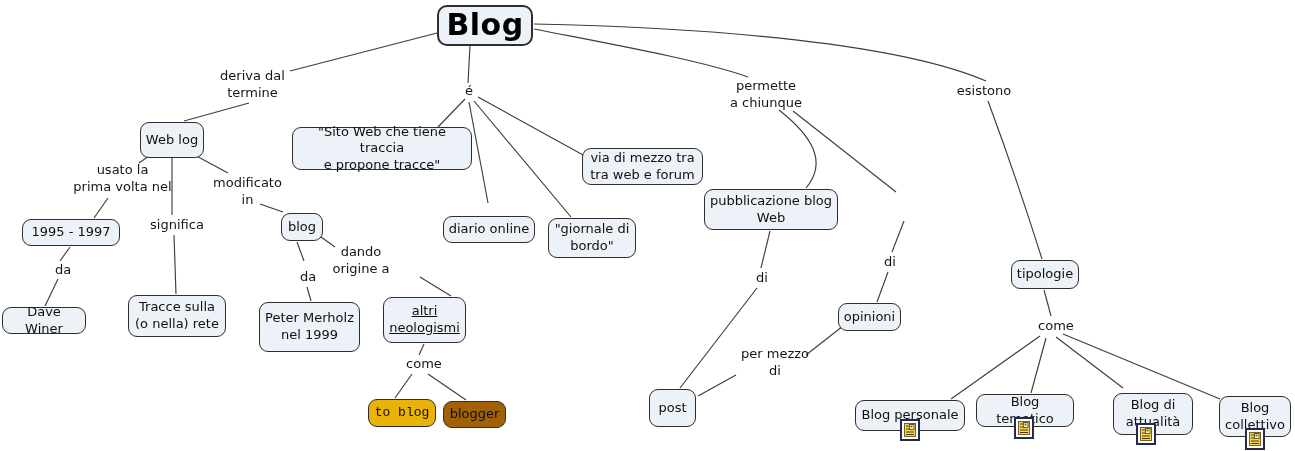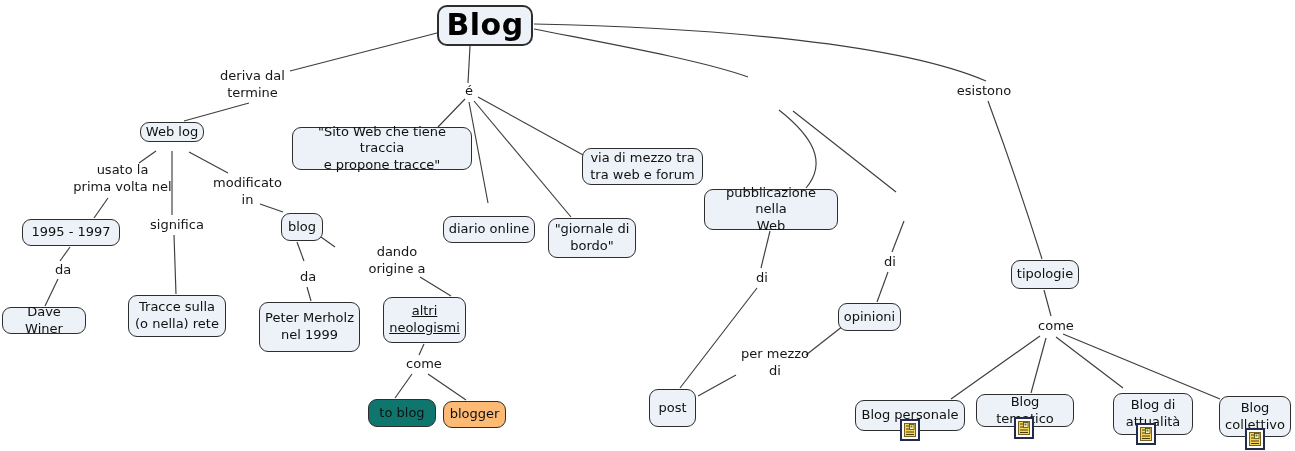--- a/index.html
+++ b/index.html
@@ -71,64 +71,66 @@
     <path d="M698,396 L736,375" style="stroke: rgb(61, 61, 61);"></path>
     <path d="M806,355 L843,326" style="stroke: rgb(61, 61, 61);"></path>
     <path d="M1044,290 L1051,316" style="stroke: rgb(61, 61, 61);"></path>
     <path d="M1040,336 L951,399" style="stroke: rgb(61, 61, 61);"></path>
     <path d="M1046,338 L1031,393" style="stroke: rgb(61, 61, 61);"></path>
     <path d="M1056,337 L1123,388" style="stroke: rgb(61, 61, 61);"></path>
     <path d="M1063,334 L1220,399" style="stroke: rgb(61, 61, 61);"></path>
   </svg>
 
   <div class="node title" style="left: 437px; top: 5px; width: 96px; height: 41px; background: rgb(236, 242, 247); border-color: rgb(46, 46, 46);">Blog</div>
-  <div class="node" style="left: 140px; top: 122px; width: 64px; height: 20px; background: rgb(236, 242, 247); border-color: rgb(46, 46, 46);">Web log</div>
+  <div class="node" style="left: 140px; top: 122px; width: 64px; height: 36px; background: rgb(236, 242, 247); border-color: rgb(46, 46, 46);">Web log</div>
   <div class="node" style="left: 22px; top: 219px; width: 98px; height: 27px; background: rgb(236, 242, 247); border-color: rgb(46, 46, 46);">1995 - 1997</div>
   <div class="node" style="left: 2px; top: 307px; width: 84px; height: 27px; background: rgb(236, 242, 247); border-color: rgb(46, 46, 46);">Dave Winer</div>
   <div class="node" style="left: 128px; top: 295px; width: 98px; height: 42px; background: rgb(236, 242, 247); border-color: rgb(46, 46, 46);">Tracce sulla
 (o nella) rete</div>
   <div class="node" style="left: 281px; top: 213px; width: 42px; height: 28px; background: rgb(236, 242, 247); border-color: rgb(46, 46, 46);">blog</div>
   <div class="node" style="left: 259px; top: 302px; width: 101px; height: 50px; background: rgb(236, 242, 247); border-color: rgb(46, 46, 46);">Peter Merholz
 nel 1999</div>
   <div class="node" style="left: 383px; top: 297px; width: 83px; height: 46px; background: rgb(236, 242, 247); border-color: rgb(46, 46, 46); text-decoration: underline;">altri
 neologismi</div>
-  <div class="node" style="left: 368px; top: 399px; width: 68px; height: 28px; background: #0f766e; border-color: rgb(46, 46, 46);">to blog</div>
-  <div class="node" style="left: 443px; top: 401px; width: 63px; height: 27px; background: #fdba74; border-color: rgb(46, 46, 46);">blogger</div>
+  <div class="node" style="left: 368px; top: 399px; width: 68px; height: 28px; background: #eab308; border-color: rgb(46, 46, 46); font-family: Liberation Mono, monospace;">to blog</div>
+  <div class="node" style="left: 443px; top: 401px; width: 63px; height: 27px; background: #a16207; border-color: rgb(46, 46, 46);">blogger</div>
   <div class="node" style="left: 292px; top: 127px; width: 180px; height: 43px; background: rgb(236, 242, 247); border-color: rgb(46, 46, 46);">"Sito Web che tiene traccia
 e propone tracce"</div>
   <div class="node" style="left: 443px; top: 216px; width: 92px; height: 27px; background: rgb(236, 242, 247); border-color: rgb(46, 46, 46);">diario online</div>
   <div class="node" style="left: 548px; top: 218px; width: 88px; height: 40px; background: rgb(236, 242, 247); border-color: rgb(46, 46, 46);">"giornale di
 bordo"</div>
   <div class="node" style="left: 582px; top: 148px; width: 121px; height: 37px; background: rgb(236, 242, 247); border-color: rgb(46, 46, 46);">via di mezzo tra
 tra web e forum</div>
-  <div class="node" style="left: 704px; top: 189px; width: 134px; height: 41px; background: rgb(236, 242, 247); border-color: rgb(46, 46, 46);">pubblicazione nella
+  <div class="node" style="left: 704px; top: 189px; width: 134px; height: 41px; background: rgb(236, 242, 247); border-color: rgb(46, 46, 46);">pubblicazione blog
 Web</div>
   <div class="node" style="left: 838px; top: 303px; width: 63px; height: 28px; background: rgb(236, 242, 247); border-color: rgb(46, 46, 46);">opinioni</div>
   <div class="node" style="left: 649px; top: 389px; width: 47px; height: 38px; background: rgb(236, 242, 247); border-color: rgb(46, 46, 46);">post</div>
   <div class="node" style="left: 1011px; top: 260px; width: 68px; height: 29px; background: rgb(236, 242, 247); border-color: rgb(46, 46, 46);">tipologie</div>
   <div class="node" style="left: 855px; top: 400px; width: 110px; height: 31px; background: rgb(236, 242, 247); border-color: rgb(46, 46, 46);">Blog personale</div>
   <div class="node" style="left: 976px; top: 394px; width: 98px; height: 33px; background: rgb(236, 242, 247); border-color: rgb(46, 46, 46);">Blog tematico</div>
   <div class="node" style="left: 1113px; top: 393px; width: 80px; height: 42px; background: rgb(236, 242, 247); border-color: rgb(46, 46, 46);">Blog di
 attualità</div>
   <div class="node" style="left: 1219px; top: 396px; width: 72px; height: 41px; background: rgb(236, 242, 247); border-color: rgb(46, 46, 46);">Blog
 collettivo</div>
 
   <div class="label" style="left:205px;top:68px;width:95px;">deriva dal
 termine</div>
   <div class="label" style="left:70px;top:162px;width:105px;">usato la
 prima volta nel</div>
   <div class="label" style="left:148px;top:217px;width:58px;">significa</div>
   <div class="label" style="left:48px;top:262px;width:30px;">da</div>
   <div class="label" style="left:210px;top:175px;width:75px;">modificato
 in</div>
   <div class="label" style="left:293px;top:269px;width:30px;">da</div>
-  <div class="label" style="left:325px;top:244px;width:72px;margin-left:36px;">dando
+  <div class="label" style="left:325px;top:244px;width:72px;">dando
 origine a</div>
   <div class="label" style="left:400px;top:356px;width:48px;">come</div>
   <div class="label" style="left:460px;top:83px;width:18px;">é</div>
+  <div class="label" style="left:725px;top:78px;width:82px;">permette
+a chiunque</div>
   <div class="label" style="left:952px;top:83px;width:64px;">esistono</div>
   <div class="label" style="left:750px;top:270px;width:24px;">di</div>
   <div class="label" style="left:878px;top:254px;width:24px;">di</div>
   <div class="label" style="left:735px;top:346px;width:80px;">per mezzo
 di</div>
   <div class="label" style="left:1032px;top:318px;width:48px;">come</div>
 
   <div class="res-icon" style="left:900px;top:419px;">
     <svg width="20" height="22" viewBox="0 0 20 22">
       <rect x="1" y="1" width="18" height="20" fill="#ffffff" stroke="#222a4d" stroke-width="2"></rect>

